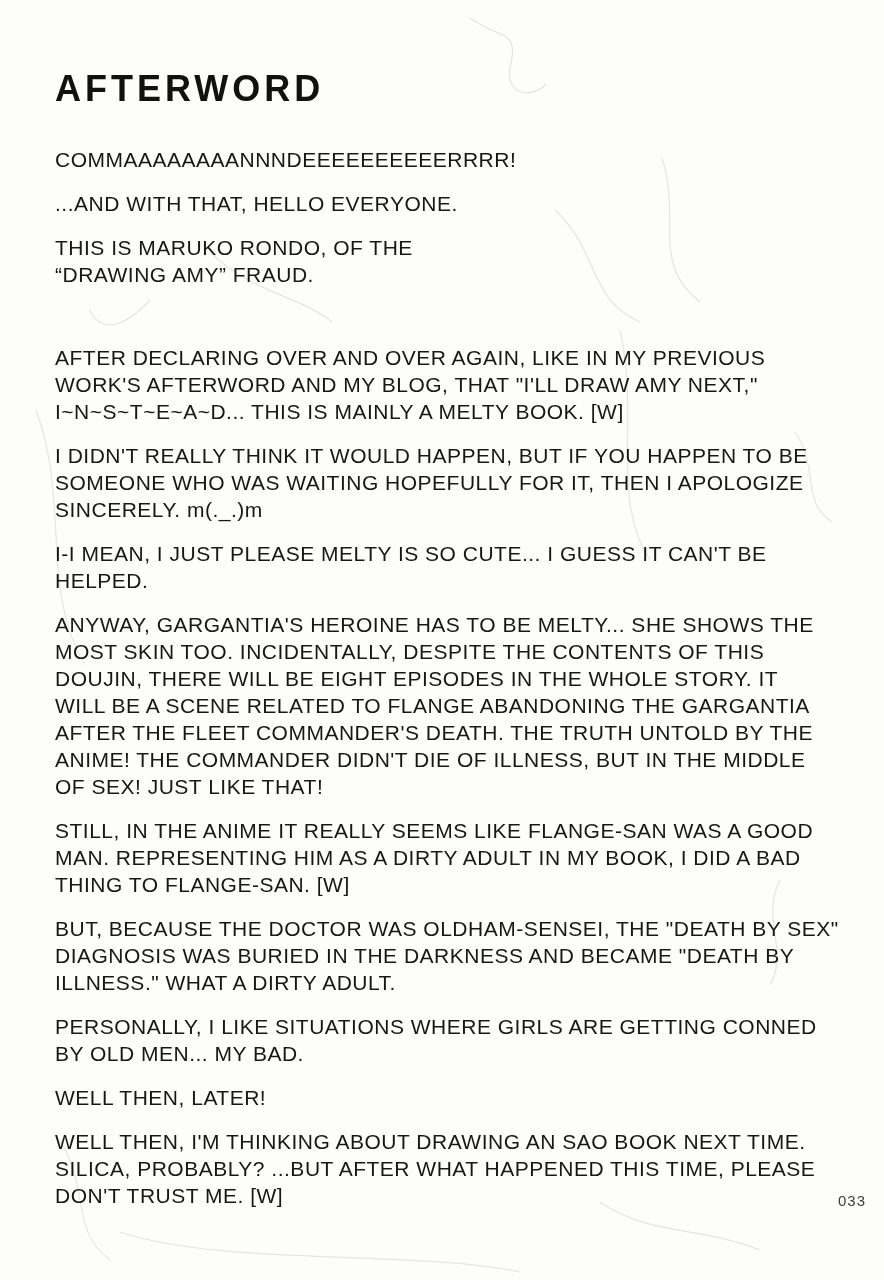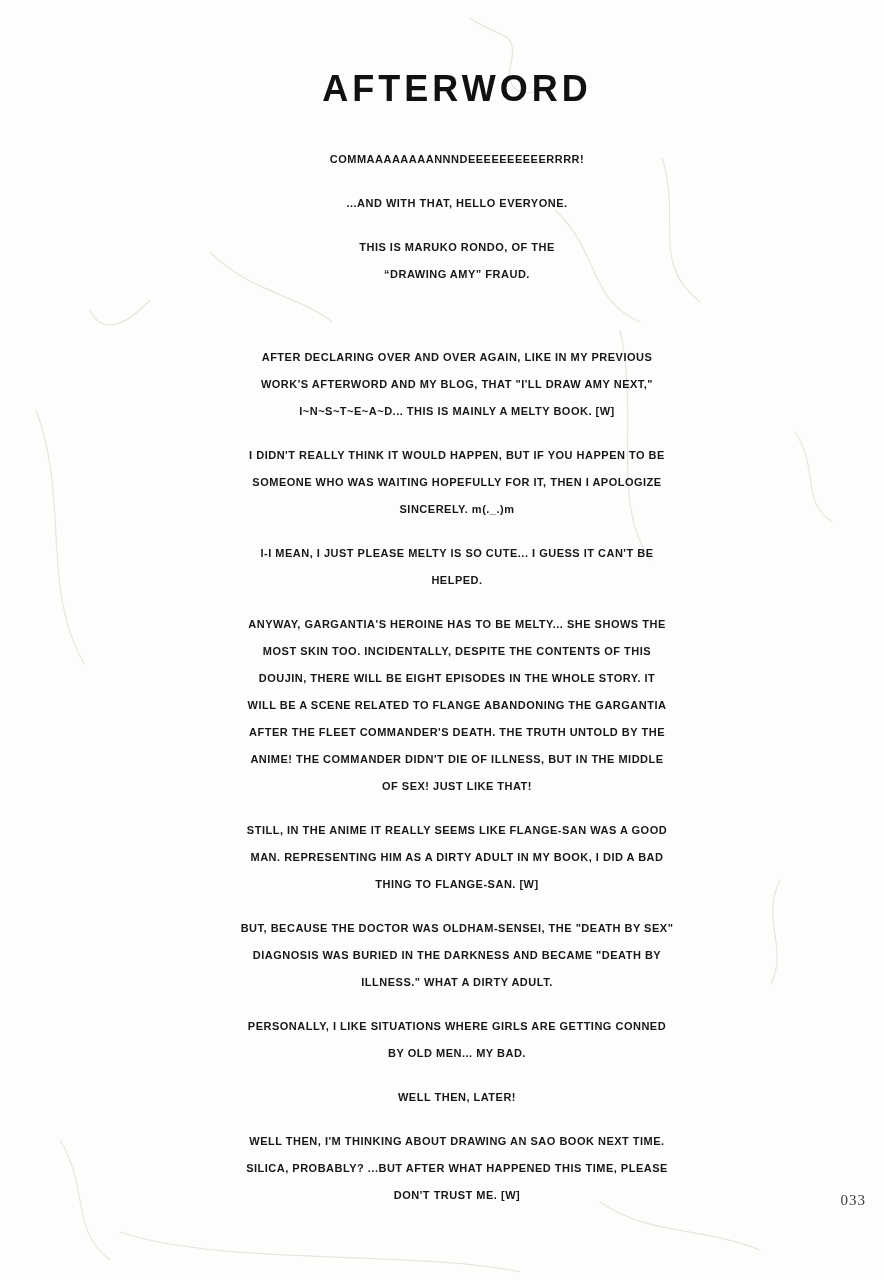--- a/index.html
+++ b/index.html
@@ -15,44 +15,44 @@
   }
   .sketch {
     position: absolute;
     inset: 0;
     pointer-events: none;
   }
   .content {
     position: absolute;
     inset: 0;
     padding: 68px 25px 0 55px;
-    text-align: center;
+    text-align: left;
     box-sizing: border-box;
   }
   .title {
     font-size: 36px;
     font-weight: 700;
     letter-spacing: 4px;
     margin: 0 0 36px 0;
     color: #111;
   }
   .para {
-    font-size: 11px;
-    font-weight: 700;
+    font-size: 21px;
+    font-weight: 400;
     letter-spacing: 0.5px;
     line-height: 27px;
     margin: 0 0 17px 0;
     white-space: pre-line;
   }
   .para.big-gap { margin-bottom: 56px; }
   .page-number {
     position: absolute;
     top: 1192px;
     right: 18px;
-    font-family: Liberation Serif, serif;
+    font-family: Liberation Sans, sans-serif;
     font-size: 15px;
     letter-spacing: 1px;
     color: #3d3d3d;
   }
 </style>
 </head>
 <body>
 
 <div class="page">
 

